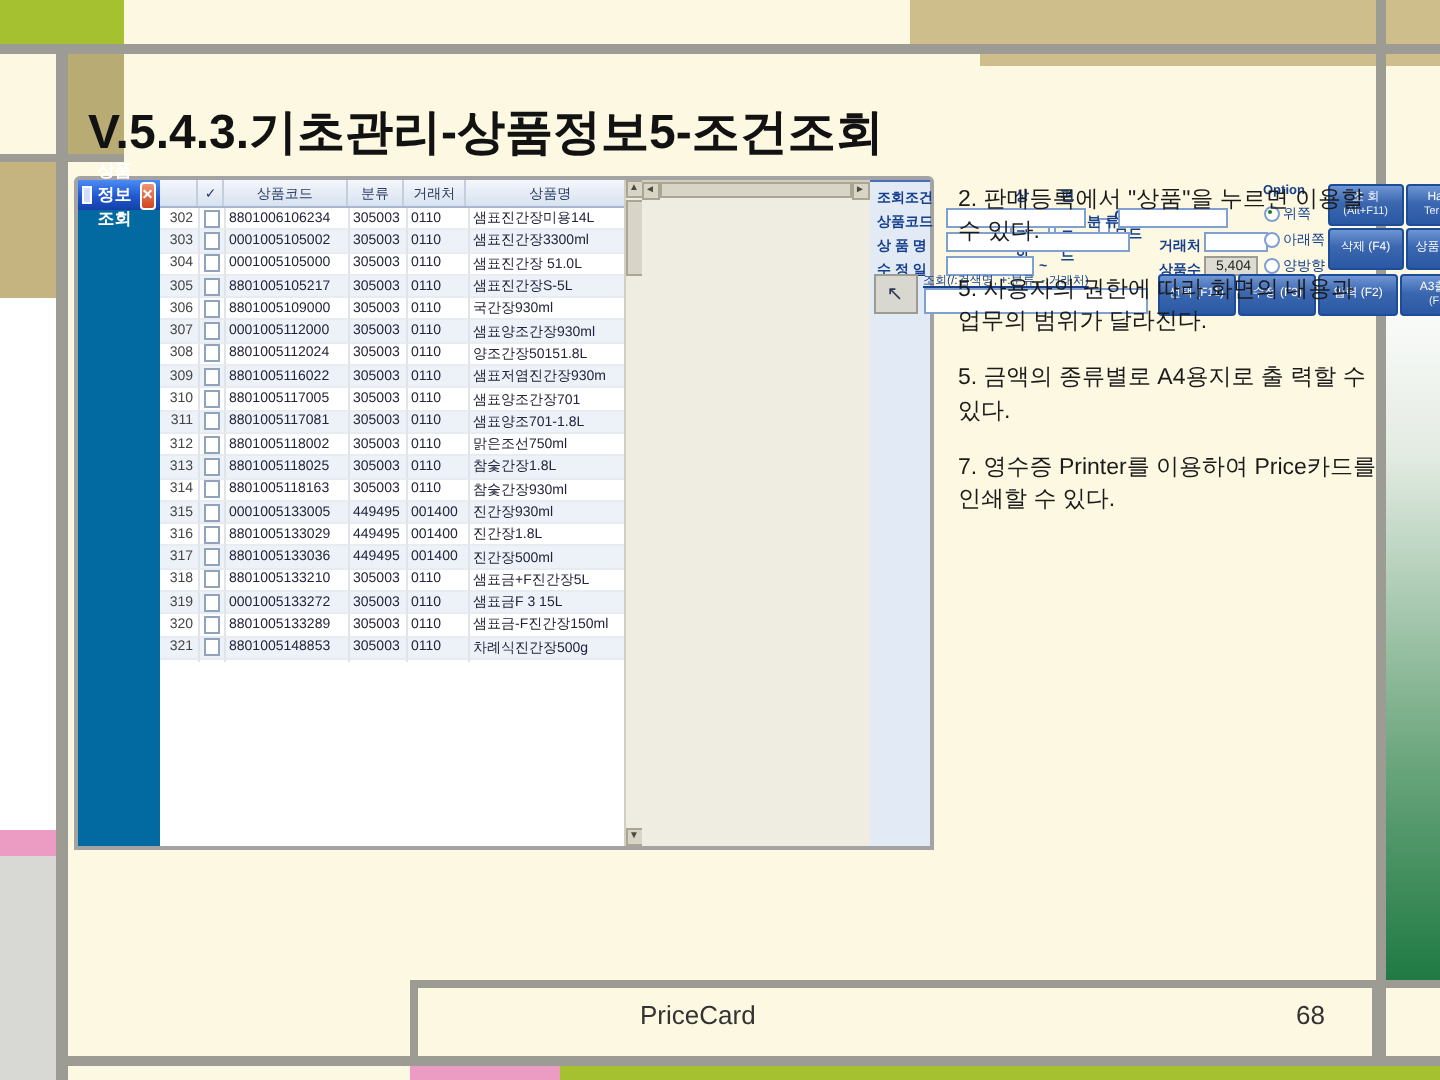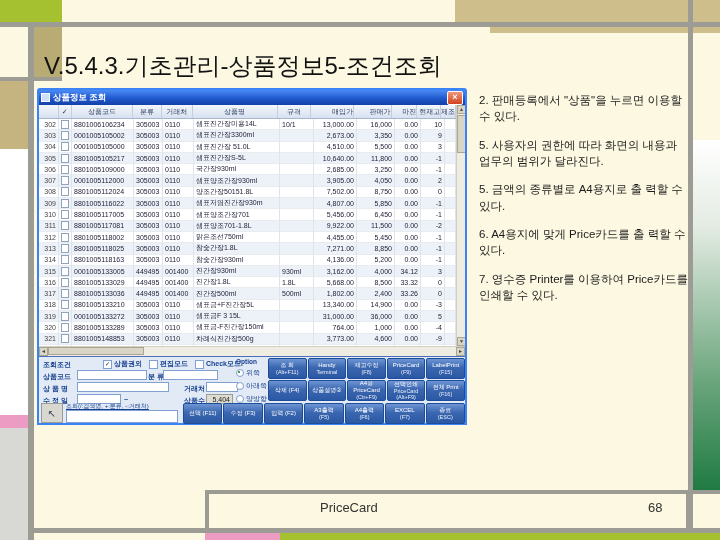--- a/index.html
+++ b/index.html
@@ -21,33 +21,33 @@
   .d-tan-left{left:0;top:81px;width:28px;height:68px;background:#C5B480;}
   .d-white-left{left:0;top:149px;width:28px;height:266px;background:#FFFFFF;}
   .d-pink-left{left:0;top:415px;width:28px;height:13px;background:#EC9CC2;}
   .d-gray-left{left:0;top:428px;width:28px;height:112px;background:#D8D8D4;}
   .d-hline-bottom{left:28px;top:528px;width:692px;height:5px;background:#9C9C94;}
   .d-strip-pink{left:205px;top:533px;width:75px;height:7px;background:#EC9CC2;}
   .d-strip-green{left:280px;top:533px;width:440px;height:7px;background:#A6C12F;}
   .d-hline-right{left:688px;top:490px;width:32px;height:4px;background:#9C9C94;}
 
   
-  .page-title{left:44px;top:50px;width:470px;font-size:24px;font-weight:400;color:#121212;}
+  .page-title{left:44px;top:50px;width:470px;font-size:24px;font-weight:700;color:#121212;}
   .notes{left:479px;top:92px;width:211px;}
   .notes p{margin:0 0 12px 0;font-size:11.5px;line-height:1.42;color:#1b1b1b;}
 
   .footer-box{left:205px;top:490px;width:485px;height:38px;border:4px solid #9C9C94;
     border-bottom:none;background:#FCF8E1;box-sizing:border-box;}
   .footer-brand{left:320px;top:500px;font-size:13px;color:#333;}
   .footer-page{left:648px;top:500px;font-size:13px;color:#333;}
 
   
-  .window{left:37px;top:88px;width:430px;height:337px;border:2px solid #3b82f6;
+  .window{left:37px;top:88px;width:430px;height:337px;border:2px solid #a3a3a3;
     border-radius:3px 3px 0 0;background:#0369a1;box-sizing:border-box;
-    display:flex;flex-direction:column;}
+    display:flex;flex-direction:row;}
   .titlebar{height:15px;flex:0 0 15px;display:flex;align-items:center;padding:0 2px;
     background:linear-gradient(180deg,#4A8BF5 0%,#2059CE 55%,#1340A8 100%);
     color:#fff;font-size:8.5px;font-weight:700;}
   .win-icon{width:9px;height:9px;margin-right:3px;background:#CFE0FF;border:1px solid #fff;
     box-sizing:border-box;}
   .close-btn{margin-left:auto;width:14px;height:12px;border:1px solid #fff;border-radius:2px;
     background:linear-gradient(180deg,#F09578,#D0431F);color:#fff;font-size:9px;line-height:10px;
     text-align:center;font-weight:700;}
 
   .table-wrap{position:relative;flex:0 0 241px;background:#fff;overflow:hidden;}
@@ -637,21 +637,20 @@
             <div class="sub">(ESC)</div>
           </div>
         </div>
     </div>
   </div>
 
   <div class="abs notes">
       <p class="note">2. 판매등록에서 "상품"을 누르면 이용할 수 있다.</p>
       <p class="note">5. 사용자의 권한에 따라 화면의 내용과 업무의 범위가 달라진다.</p>
       <p class="note">5. 금액의 종류별로 A4용지로 출 력할 수 있다.</p>
-      <p class="note">6. A4용지에 맞게 Price카드를 출 력할 수 있다.</p>
       <p class="note">7. 영수증 Printer를 이용하여 Price카드를 인쇄할 수 있다.</p>
     </div>
 
   <div class="abs footer-box"></div>
   <div class="abs footer-brand">PriceCard</div>
   <div class="abs footer-page">68</div>
 
 </div>
 
 </body></html>

